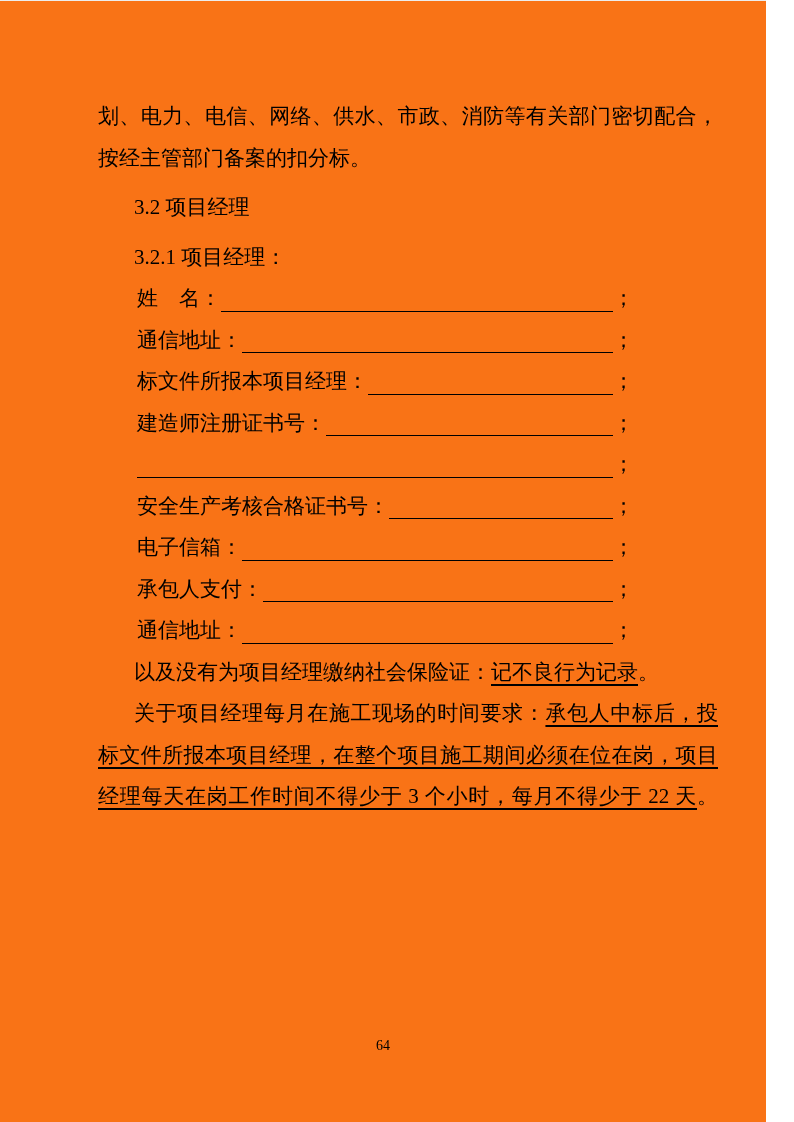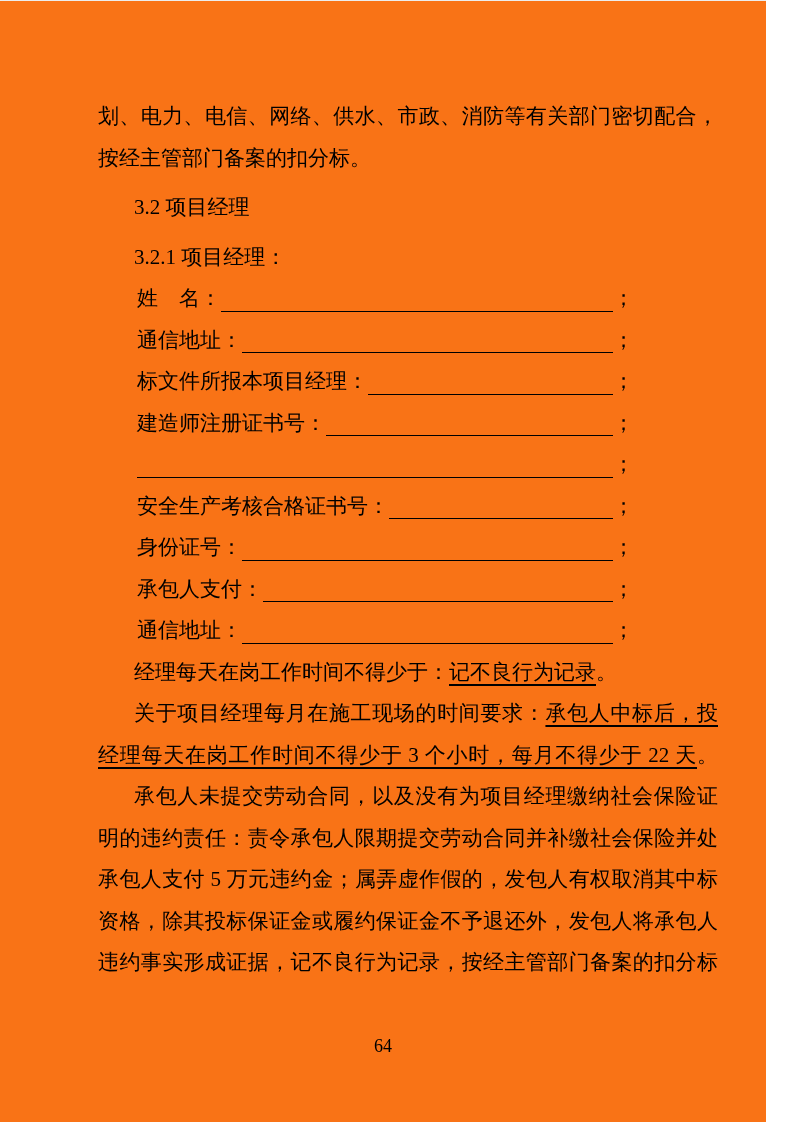--- a/index.html
+++ b/index.html
@@ -54,21 +54,21 @@
     margin-bottom: 8px;
     min-width: 40px;
   }
   .field-semi { flex: none; }
   .page-footer {
     position: absolute;
     top: 1036px;
     left: 0;
     width: 100%;
     text-align: center;
-    font-size: 18px;
+    font-size: 14px;
     line-height: 18px;
     font-family: "Liberation Serif", "DejaVu Serif", serif;
   }
 </style>
 </head>
 <body>
 
 <div class="page">
   <div class="content">
 
@@ -104,47 +104,41 @@
       <div class="field-line">
         <span class="field-rule"></span>
         <span class="field-semi">；</span>
       </div>
       <div class="field-line">
         <span class="field-label">安全生产考核合格证书号：</span>
         <span class="field-rule"></span>
         <span class="field-semi">；</span>
       </div>
       <div class="field-line">
-        <span class="field-label">身份证号：</span>
+        <span class="field-label">电子信箱：</span>
         <span class="field-rule"></span>
         <span class="field-semi">；</span>
       </div>
       <div class="field-line">
         <span class="field-label">承包人支付：</span>
         <span class="field-rule"></span>
         <span class="field-semi">；</span>
       </div>
       <div class="field-line">
         <span class="field-label">通信地址：</span>
         <span class="field-rule"></span>
         <span class="field-semi">；</span>
       </div>
     </div>
 
-    <div class="line indent"><span>经理每天在岗工作时间不得少于：</span><span class="u">记不良行为记录</span><span>。</span></div>
+    <div class="line indent"><span>以及没有为项目经理缴纳社会保险证：</span><span class="u">记不良行为记录</span><span>。</span></div>
 
     <div>
       <div class="line fill indent"><span>关于项目经理每月在施工现场的时间要求：</span><span class="u">承包人中标后，投</span></div>
+      <div class="line fill"><span class="u">标文件所报本项目经理，在整个项目施工期间必须在位在岗，项目</span></div>
       <div class="line fill"><span class="u">经理每天在岗工作时间不得少于 3 个小时，每月不得少于 22 天</span><span>。</span></div>
     </div>
 
-    <div>
-      <div class="line fill indent">承包人未提交劳动合同，以及没有为项目经理缴纳社会保险证</div>
-      <div class="line fill">明的违约责任：责令承包人限期提交劳动合同并补缴社会保险并处</div>
-      <div class="line fill">承包人支付 5 万元违约金；属弄虚作假的，发包人有权取消其中标</div>
-      <div class="line fill">资格，除其投标保证金或履约保证金不予退还外，发包人将承包人</div>
-      <div class="line fill">违约事实形成证据，记不良行为记录，按经主管部门备案的扣分标</div>
-    </div>
 
   </div>
 
   <div class="page-footer">64</div>
 </div>
 
 </body></html>

